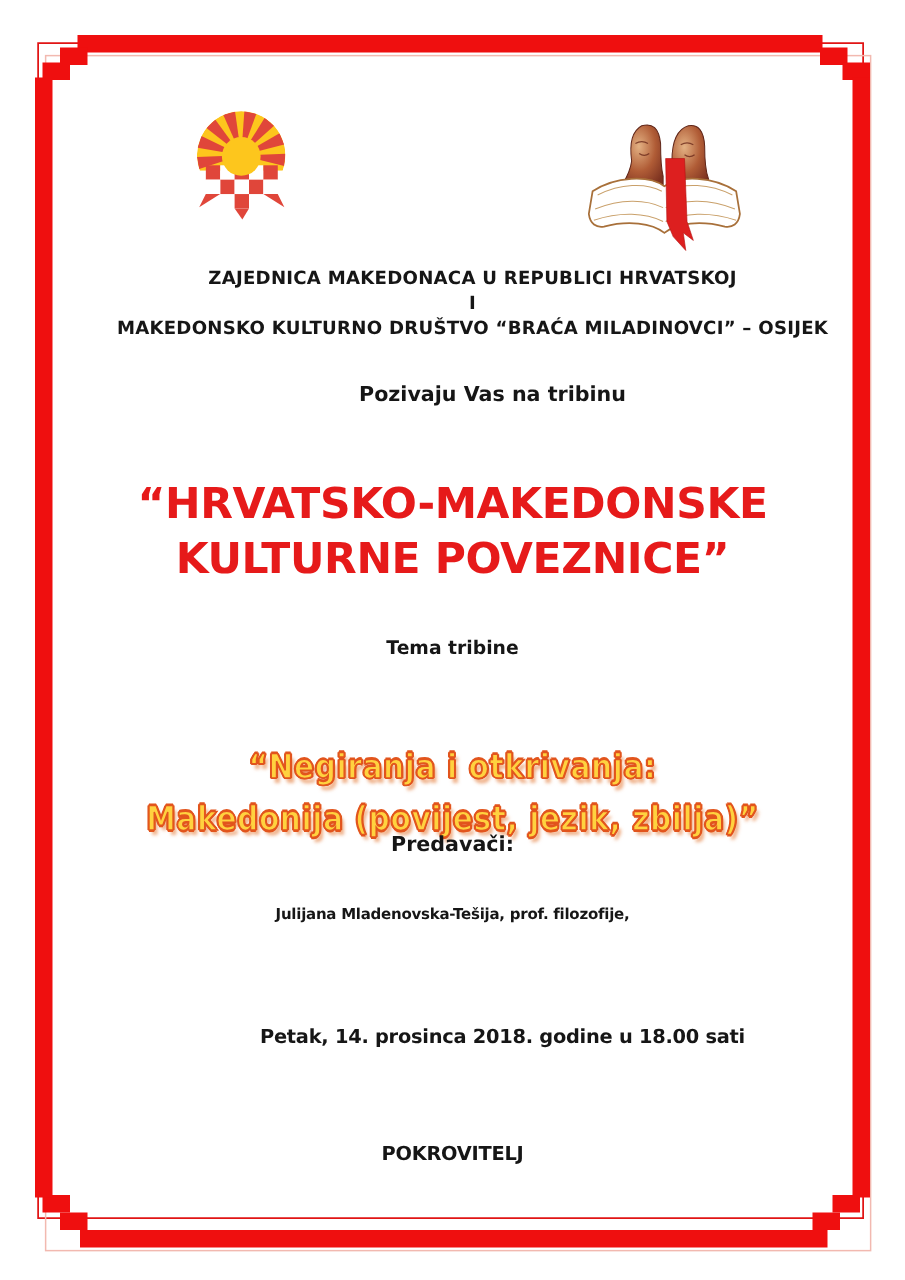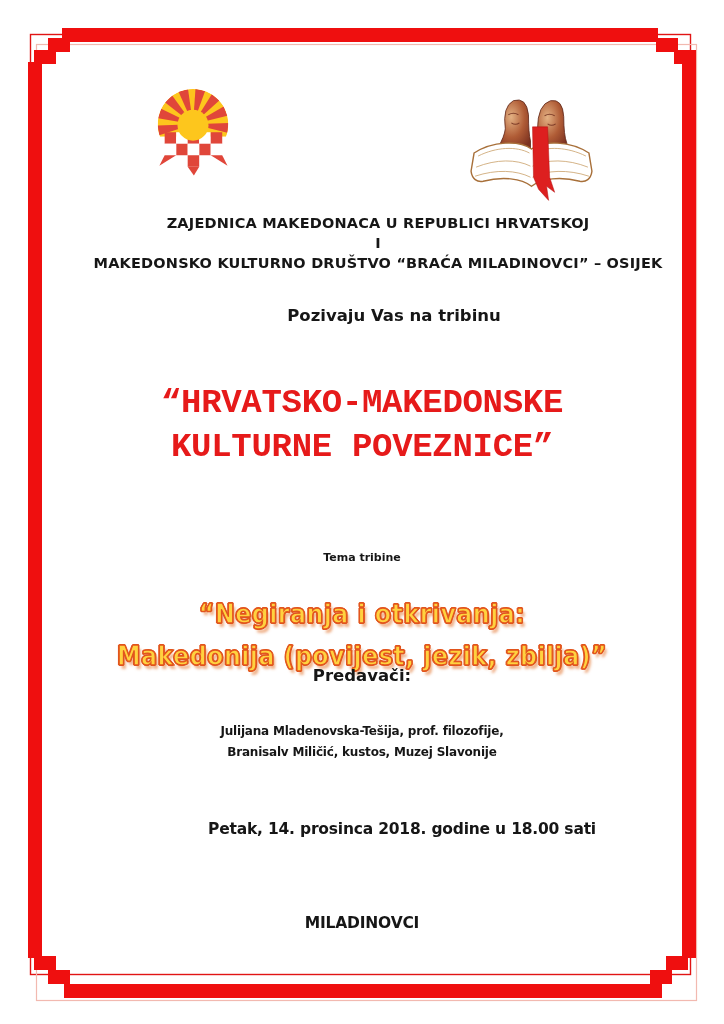--- a/index.html
+++ b/index.html
@@ -13,22 +13,22 @@
   .abs {
     position:absolute; left:0; width:724px;
     text-align:center; font-weight:bold; color:#161616;
   }
   #border-svg { position:absolute; left:0; top:0; }
   #logo-left  { position:absolute; left:148px; top:80px;  width:90px;  height:108px; }
   #logo-right { position:absolute; left:464px; top:92px;  width:136px; height:114px; }
 
   #org        { top:213px; font-size:14.5px; line-height:20px; letter-spacing:.2px;margin-left:16px; }
   #invite     { top:306px; font-size:16.5px; line-height:20px;margin-left:32px; }
-  #main-title { top:381px; font-size:34px;  line-height:44px; color:#e61a1a; letter-spacing:-.3px;font-family:Liberation Mono, monospace; }
-  #tema       { top:548px; font-size:11px; line-height:20px; }
+  #main-title { top:381px; font-size:34px;  line-height:44px; color:#e61a1a; letter-spacing:-.3px; }
+  #tema       { top:508px; font-size:15px; line-height:20px; }
   #topic      { top:593px; font-size:27px;  line-height:42px; }
   .wordart-line {
     transform:scaleX(.88); transform-origin:center;
     color:#ffd23f;
     -webkit-text-stroke:1.3px #e2551d;
     text-shadow:
       -1.3px 0 0 #e2551d, 1.3px 0 0 #e2551d, 0 -1.3px 0 #e2551d, 0 1.3px 0 #e2551d,
       3px 4px 3px rgba(233,150,96,.75);
     letter-spacing:.5px;
   }
@@ -149,22 +149,21 @@
 <div id="tema" class="abs">Tema tribine</div>
 
 <div id="topic" class="abs">
   <div class="wordart-line">“Negiranja i otkrivanja:</div>
   <div class="wordart-line">Makedonija (povijest, jezik, zbilja)”</div>
 </div>
 
 <div id="predavaci" class="abs">Predavači:</div>
 <div id="speakers" class="abs">
   <div>Julijana Mladenovska-Tešija, prof. filozofije,</div>
-  <div>Branisalv Miličić, kustos, Muzej Slavonije</div>
 </div>
 
 <div id="event" class="abs">
   <div>Petak, 14. prosinca 2018. godine u 18.00 sati</div>
 </div>
 
 <div id="sponsor" class="abs">
-  <div>MILADINOVCI</div>
+  <div>POKROVITELJ</div>
 </div>
 
 </body></html>

